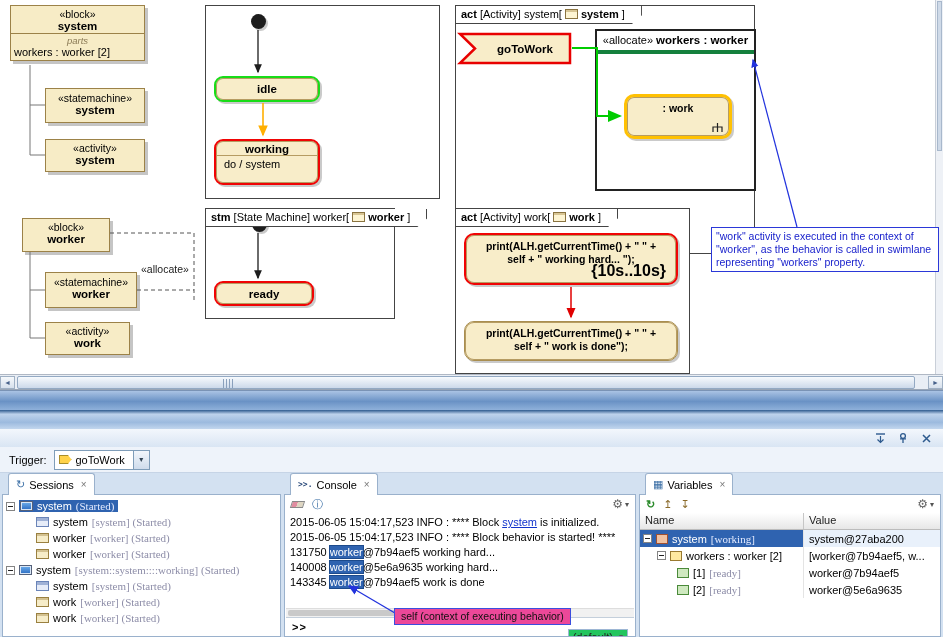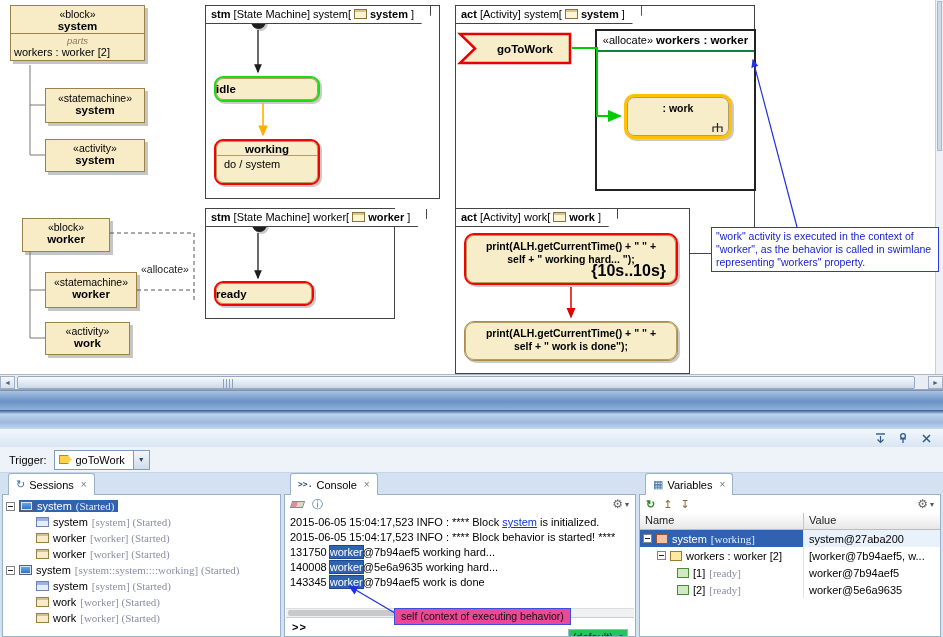--- a/index.html
+++ b/index.html
@@ -22,32 +22,32 @@
               padding:2px 16px 3px 5px; font-size:11px; white-space:nowrap; z-index:2;
               clip-path:polygon(0 0,100% 0,100% 52%,calc(100% - 10px) 100%,0 100%); }
   .dg-icon { display:inline-block; width:13px; height:10px; border:1px solid #8a7340; background:#fdf4d2;
              vertical-align:-1px; margin:0 3px; box-shadow:inset 0 2px 0 rgba(170,140,70,.45); }
 
   .initial { position:absolute; width:15px; height:15px; border-radius:50%; background:#1d1d1d;
              box-shadow:2px 2px 0 rgba(150,150,150,.5); }
 
   .state { position:absolute; border-radius:9px; background:#f8edc9;
            box-shadow:2px 2px 0 rgba(150,150,150,.5), inset 0 0 0 1px #b69c62;
-           display:flex; align-items:center; 
+           display:flex; align-items:center; justify-content:center;
            font-weight:bold; font-size:11.5px; }
   .b-green  { border:2px solid #18dc18; }
   .b-red    { border:2px solid #f00404; }
   .b-orange { border:3px solid #ffc103; }
   .b-plain  { border:1px solid #a98e50; }
 
   .state-c { flex-direction:column; justify-content:flex-start; padding-top:2px; }
   .do-row { width:100%; border-top:1px solid #b69c62; font-weight:normal; font-size:11px; text-align:left; padding:2px 0 0 8px; }
 
   .swimlane { position:absolute; border:2px solid #222; background:#fff; }
-  .swim-hd { border-bottom:2px solid #15803d; text-align:center; padding:3px 2px 4px; font-size:11px; }
+  .swim-hd { border-bottom:4px solid #15803d; text-align:center; padding:3px 2px 4px; font-size:11px; }
   .swim-hd .nm { font-weight:bold; font-size:11.5px; }
 
   .action { position:absolute; border-radius:10px; background:#f8edc9; text-align:center;
             box-shadow:2px 2px 0 rgba(150,150,150,.5), inset 0 0 0 1px #b69c62;
             font-weight:bold; font-size:10.5px; padding:5px 4px 2px; line-height:12.5px; }
   .dur { display:block; font-weight:bold; text-align:right; padding-right:6px; font-size:16px; }
   .rake { position:absolute; right:5px; bottom:3px; }
 
   .signal-svg { position:absolute; z-index:3; }
   .note { position:absolute; border:1px solid #2b38d8; background:#fff; color:#1a22cc;
@@ -192,23 +192,20 @@
   </div>
 
   <div class="uml-box" style="left:45px;top:322px;width:85px;height:33px;padding-top:2px;">
     <span class="st">«activity»</span>
     <span class="nm">work</span>
   </div>
 
   <div class="alloc-lbl" style="left:140px;top:263px;">«allocate»</div>
 
   <div class="frame" style="left:205px;top:5px;width:235px;height:194px;">
-    <div class="frame-hd">
-      <b>stm</b><span> [State Machine] system[</span><span class="dg-icon"></span><b>system</b><span> ]</span>
-    </div>
     <div class="initial" style="left:45px;top:8px;"></div>
     <div class="state b-green" style="left:8px;top:70px;width:106px;height:26px;">
       <span>idle</span>
     </div>
     <div class="state b-red state-c" style="left:8px;top:133px;width:106px;height:46px;">
       <span>working</span>
       <span class="do-row">do / system</span>
     </div>
   </div>
 

